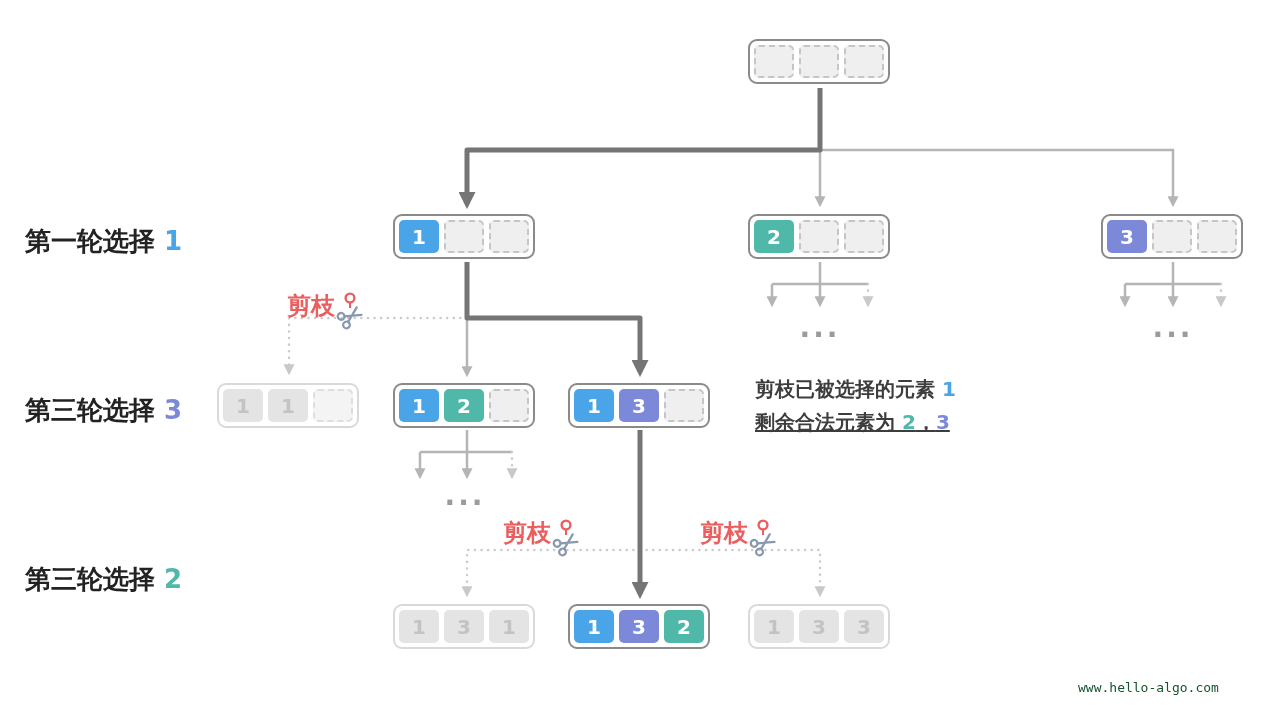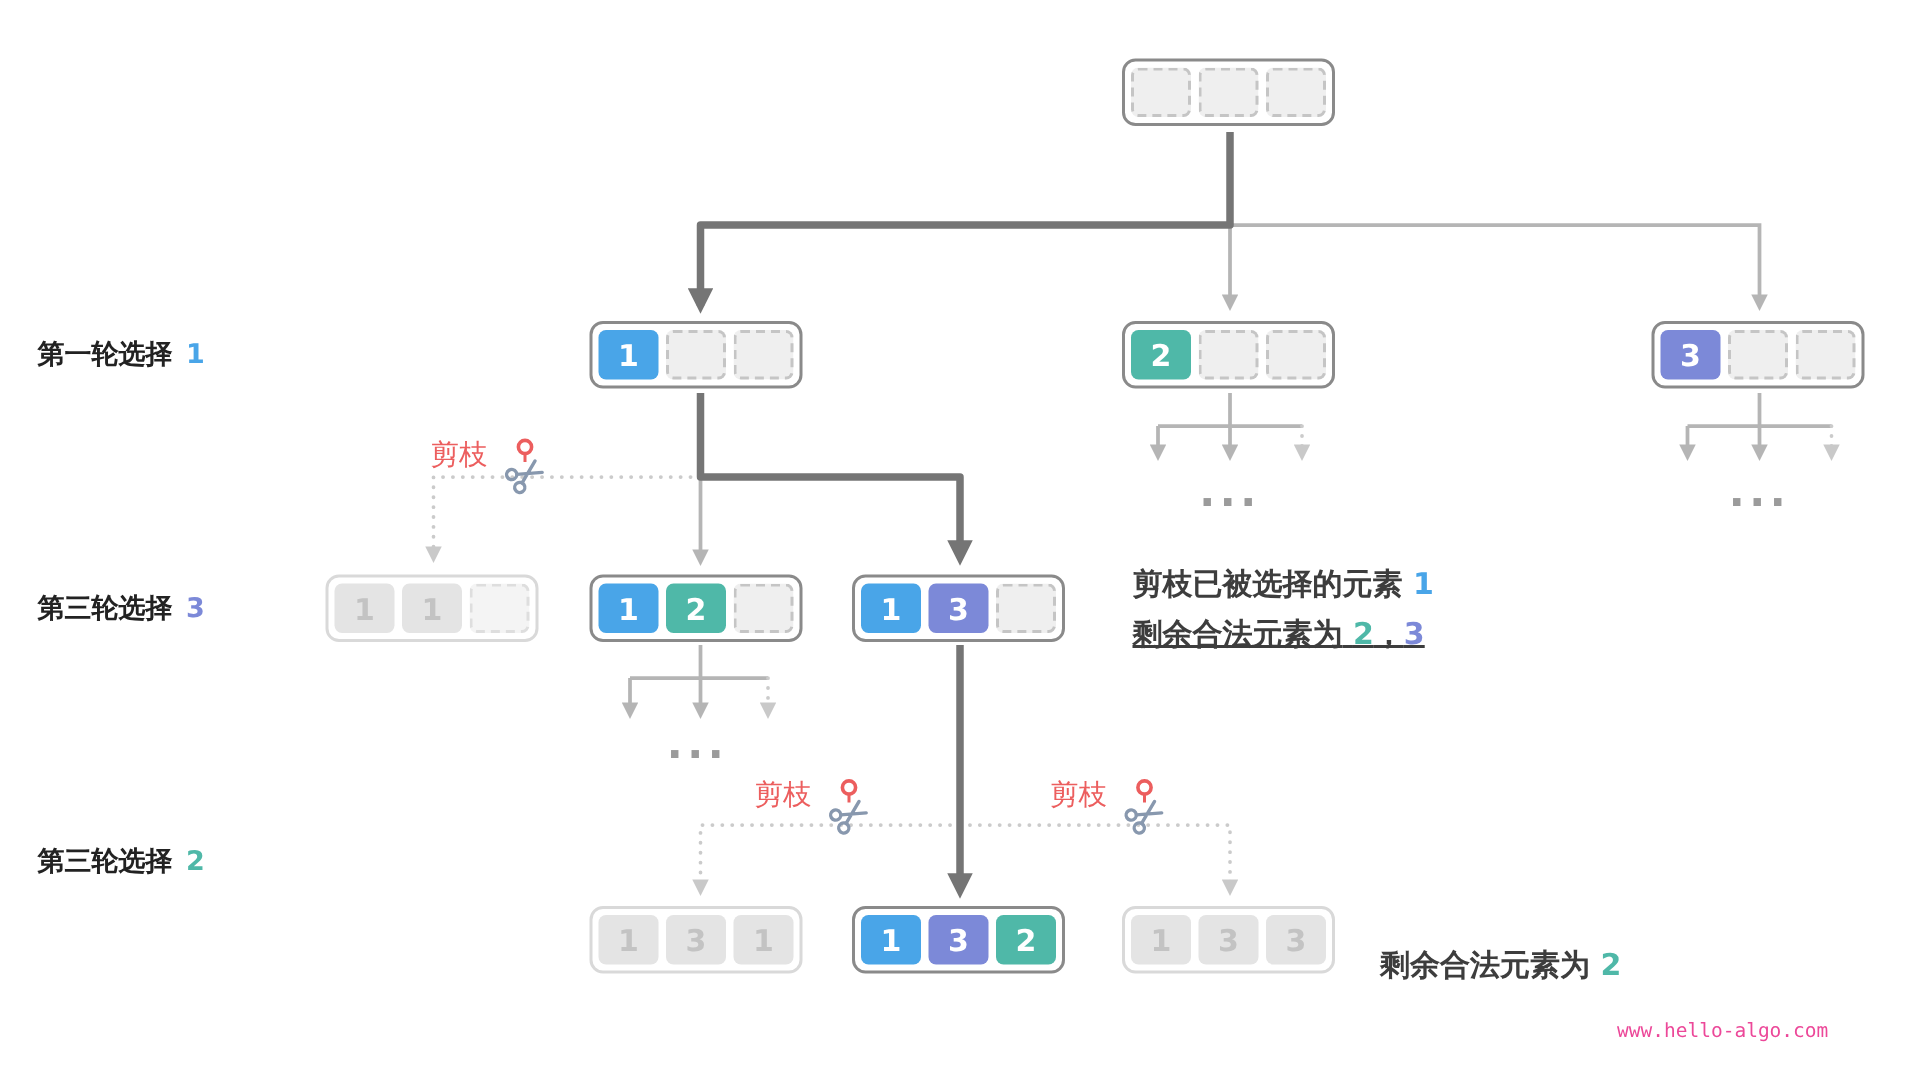--- a/index.html
+++ b/index.html
@@ -20,43 +20,43 @@
     width:40px;height:33px;border-radius:5px;display:flex;align-items:center;justify-content:center;
     font-size:20px;font-weight:bold;color:#ffffff;box-sizing:border-box;
   }
   .slot.empty{background:#efefef;border:2px dashed #c5c5c5;}
   .node.pruned{border-color:#d9d9d9;}
   .node.pruned .slot.filled{background:#e4e4e4;color:#c3c3c3;}
   .node.pruned .slot.empty{background:#f4f4f4;border-color:#dedede;}
 
   
   .round-label{
-    position:absolute;left:25px;font-size:18px;font-weight:bold;color:#222222;
+    position:absolute;left:25px;font-size:26px;font-weight:bold;color:#222222;
     display:flex;gap:9px;align-items:baseline;white-space:nowrap;
   }
   .round-label .num{font-weight:bold;}
   .legend{
     position:absolute;font-size:21px;font-weight:bold;color:#3c3c3c;white-space:nowrap;
   }
   .legend .num,.note .num{font-weight:bold;}
   .note{
     position:absolute;font-size:20px;font-weight:600;color:#3d3d3d;white-space:nowrap;
   }
   .prune{position:absolute;width:96px;height:46px;}
   .prune .prune-text{
-    position:absolute;left:0;top:0;font-size:19px;font-weight:normal;white-space:nowrap;
+    position:absolute;left:0;top:0;font-size:24px;font-weight:bold;white-space:nowrap;
   }
   .prune .pin-icon{position:absolute;left:56px;top:2px;}
   .prune .scissors-icon{position:absolute;left:50px;top:13px;transform:rotate(-32deg);}
   .ellipsis{
     position:absolute;width:48px;text-align:center;font-size:28px;font-weight:bold;
     color:#9b9b9b;letter-spacing:3px;line-height:20px;
   }
   .watermark{
-    position:absolute;left:1078px;top:680px;font-size:13px;color:#ec4899;
+    position:absolute;left:1078px;top:680px;font-size:13px;color:#14532d;
     font-family:"DejaVu Sans Mono","Liberation Mono",monospace;
   }
 </style>
 </head>
 <body>
 
 <div id="stage">
 
   <svg id="wires" width="1280" height="720" viewBox="0 0 1280 720">
     <defs>
@@ -221,20 +221,16 @@
 
   <div class="note" style="left:755px;top:376px;">
     <span>剪枝已被选择的元素</span>
     <span class="num" style="color: rgb(73, 165, 232);">1</span>
   </div>
   <div class="note" style="left:755px;top:409px;text-decoration:underline;">
     <span>剩余合法元素为</span>
     <span class="num" style="color: rgb(79, 184, 168);">2</span><span>，</span><span class="num" style="color: rgb(124, 137, 216);">3</span>
   </div>
 
-  <div class="note" style="left:920px;top:630px;">
-    <span>剩余合法元素为</span>
-    <span class="num" style="color: rgb(79, 184, 168);">2</span>
-  </div>
 
   <div class="watermark">www.hello-algo.com</div>
 
 </div>
 
 </body></html>

